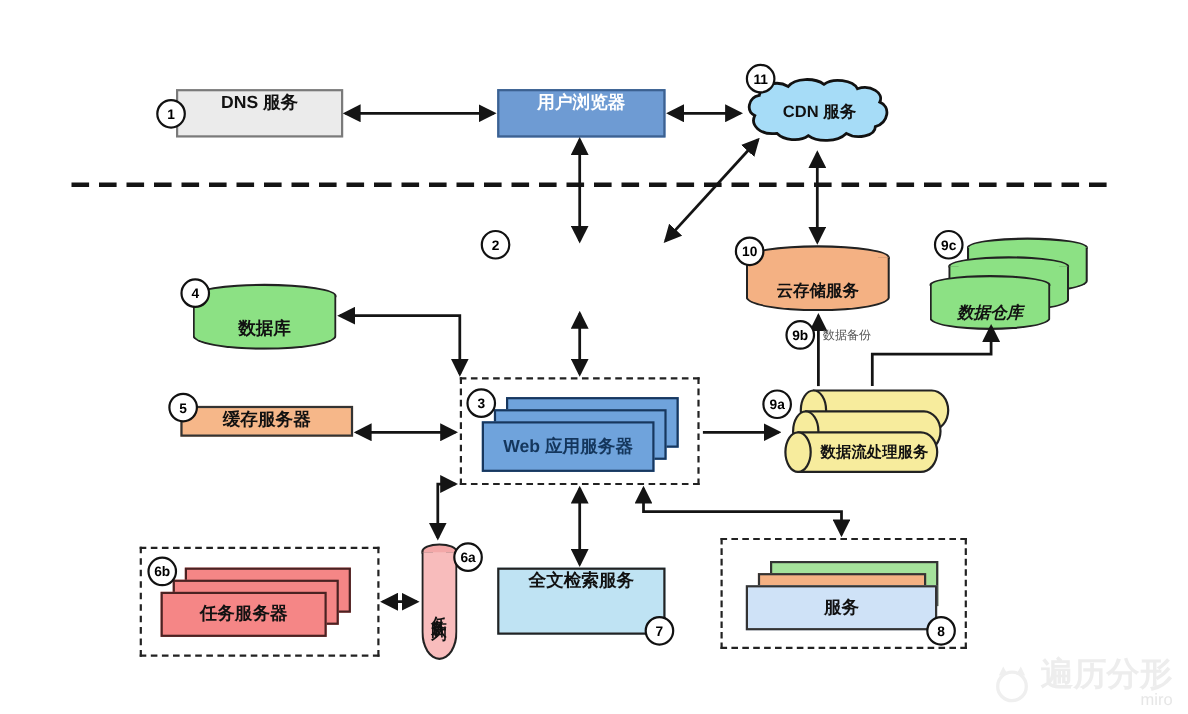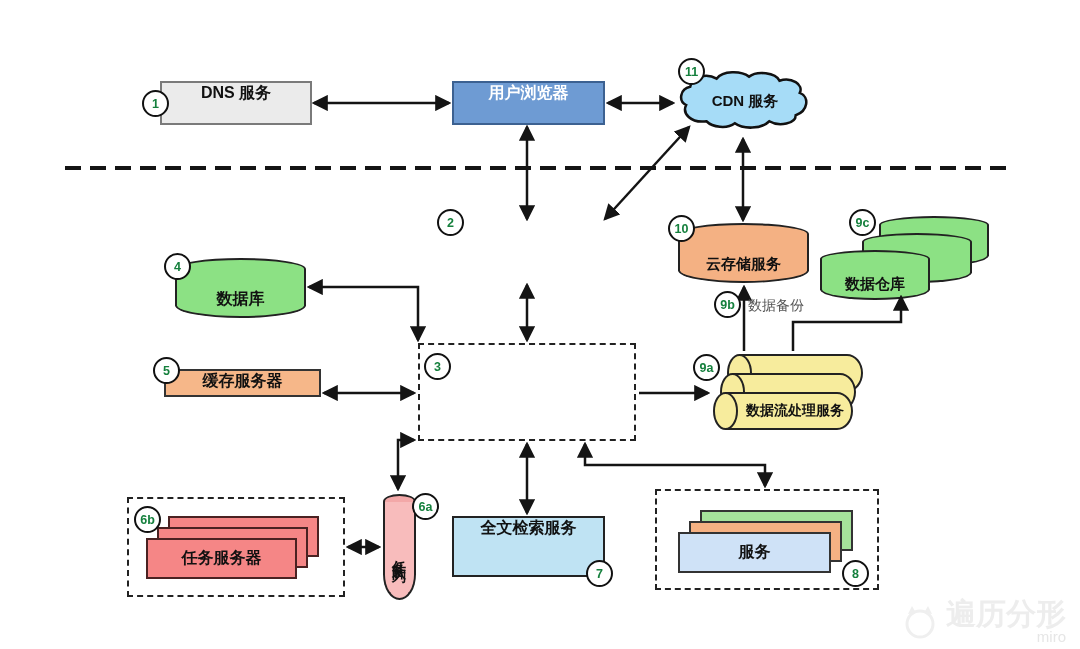--- a/index.html
+++ b/index.html
@@ -10,21 +10,21 @@
   #edges{position:absolute;left:0;top:0;width:1080px;height:649px;z-index:3;pointer-events:none;}
   .node{position:absolute;z-index:2;box-sizing:border-box;}
   .box{
     display:flex;align-items:flex-start;justify-content:center;
     font-weight:700;font-size:16px;box-sizing:border-box;
   }
   .badge{
     position:absolute;z-index:10;width:27px;height:27px;border-radius:50%;
     background:#fff;border:2.2px solid #111;box-sizing:border-box;
     display:flex;align-items:center;justify-content:center;
-    font-size:12.5px;font-weight:700;color:#15803d;
+    font-size:12.5px;font-weight:700;color:#000000;
   }
   .dashed-group{position:absolute;z-index:1;border:2.4px dashed #222;box-sizing:border-box;}
   
   .vcyl{position:absolute;z-index:2;}
   .vcyl .cap{position:absolute;left:0;right:0;top:0;height:var(--cap);
     background:var(--c);border:2.4px solid #222;border-radius:50%;box-sizing:border-box;}
   .vcyl .body{position:absolute;left:0;right:0;top:calc(var(--cap) / 2);bottom:0;
     background:var(--c);border:2.4px solid #222;border-top:none;box-sizing:border-box;
     border-radius:0 0 50% 50% / 0 0 26% 26%;}
   .vcyl .cyl-label{position:absolute;left:0;right:0;top:var(--cap);bottom:0;
@@ -35,21 +35,21 @@
     border:2.4px solid #222;box-sizing:border-box;
     border-radius:0 16px 16px 0 / 0 50% 50% 0;}
   .hcyl .cap{position:absolute;left:0;top:0;bottom:0;width:25px;background:var(--c);
     border:2.4px solid #222;border-radius:50%;box-sizing:border-box;}
   .hcyl .cyl-label{position:absolute;left:24px;right:0;top:0;bottom:0;
     display:flex;align-items:center;justify-content:center;font-weight:700;font-size:14px;}
   .vtext{writing-mode:vertical-rl;text-orientation:upright;letter-spacing:3px;
     font-weight:700;font-size:14px;}
   .stack-item{position:absolute;box-sizing:border-box;display:flex;align-items:center;
     justify-content:center;font-weight:700;font-size:16px;}
-  .small-label{position:absolute;z-index:4;font-size:14px;color:#555;font-weight:400;}
+  .small-label{position:absolute;z-index:4;font-size:11px;color:#555;font-weight:400;}
   #watermark{position:absolute;right:14px;bottom:4px;z-index:5;text-align:right;
     display:flex;align-items:center;gap:6px;}
   #watermark .wm-text{font-size:30px;font-weight:700;color:#ededed;line-height:1;}
   #watermark .wm-sub{font-size:15px;color:#e6e6e6;text-align:right;margin-top:-1px;}
 </style>
 </head>
 <body>
 
 <div id="stage">
 
@@ -102,38 +102,45 @@
     <span class="cyl-label" style="font-size:16px;">数据库</span>
   </div>
   <div class="badge" style="left:164px;top:253px;">4</div>
 
   <div class="node box" style="left:164px;top:369px;width:157px;height:28px;background:#f6b789;border:2.4px solid #333;">
     <span>缓存服务器</span>
   </div>
   <div class="badge" style="left:153px;top:357px;">5</div>
 
   <div class="dashed-group" style="left:418px;top:343px;width:218px;height:98px;"></div>
+  <div class="node" style="left:418px;top:343px;width:218px;height:98px;">
+    <div class="stack-item" style="left:42px;top:18px;width:157px;height:46px;background:#6fa3dc;border:2.4px solid #17375e;"></div>
+    <div class="stack-item" style="left:31px;top:29px;width:157px;height:46px;background:#6fa3dc;border:2.4px solid #17375e;"></div>
+    <div class="stack-item" style="left:20px;top:40px;width:157px;height:46px;background:#6fa3dc;border:2.4px solid #17375e;color:#14365c;">
+      <span>Web 应用服务器</span>
+    </div>
+  </div>
   <div class="badge" style="left:424px;top:353px;">3</div>
 
   <div class="vcyl" style="left:678px;top:223px;width:131px;height:60px;--c:#f4b183;--cap:22px;">
     <div class="cap"></div>
     <div class="body"></div>
     <span class="cyl-label" style="font-size:15px;">云存储服务</span>
   </div>
   <div class="badge" style="left:668px;top:215px;">10</div>
 
   <div class="vcyl" style="left:879px;top:216px;width:110px;height:50px;--c:#8ce184;--cap:18px;">
     <div class="cap"></div>
     <div class="body"></div>
   </div>
   <div class="vcyl" style="left:862px;top:233px;width:110px;height:50px;--c:#8ce184;--cap:18px;">
     <div class="cap"></div>
     <div class="body"></div>
   </div>
-  <div class="vcyl" style="left:820px;top:250px;width:110px;height:50px;--c:#8ce184;--cap:18px;">
+  <div class="vcyl" style="left:845px;top:250px;width:110px;height:50px;font-style:italic;--c:#8ce184;--cap:18px;">
     <div class="cap"></div>
     <div class="body"></div>
     <span class="cyl-label" style="font-size:15px;">数据仓库</span>
   </div>
   <div class="badge" style="left:849px;top:209px;">9c</div>
 
   <div class="hcyl" style="left:727px;top:354px;width:136px;height:38px;--c:#f7ec9d;">
     <div class="body"></div>
     <div class="cap"></div>
   </div>
@@ -170,21 +177,21 @@
 
   <div class="node box" style="left:452px;top:516px;width:153px;height:61px;background:#bfe3f3;border:2.4px solid #222;">
     <span>全文检索服务</span>
   </div>
   <div class="badge" style="left:586px;top:560px;">7</div>
 
   <div class="dashed-group" style="left:655px;top:489px;width:224px;height:101px;"></div>
   <div class="node" style="left:655px;top:489px;width:224px;height:101px;">
     <div class="stack-item" style="left:45px;top:21px;width:153px;height:41px;background:#a5e29b;border:2.4px solid #333;"></div>
     <div class="stack-item" style="left:34px;top:32px;width:153px;height:41px;background:#f5b183;border:2.4px solid #333;"></div>
-    <div class="stack-item" style="left:23px;top:43px;width:153px;height:41px;background:#cfe2f7;border:2.4px solid #333;">
+    <div class="stack-item" style="left:23px;top:43px;width:174px;height:41px;background:#cfe2f7;border:2.4px solid #333;">
       <span>服务</span>
     </div>
   </div>
   <div class="badge" style="left:842px;top:560px;">8</div>
 
   <div id="watermark">
     <svg width="40" height="36" viewBox="0 0 40 36">
       <path d="M8,10 L12,2 L16,9 Z M24,9 L28,2 L32,10 Z" fill="#efefef"></path>
       <circle cx="20" cy="20" r="13" fill="none" stroke="#efefef" stroke-width="3"></circle>
     </svg>

